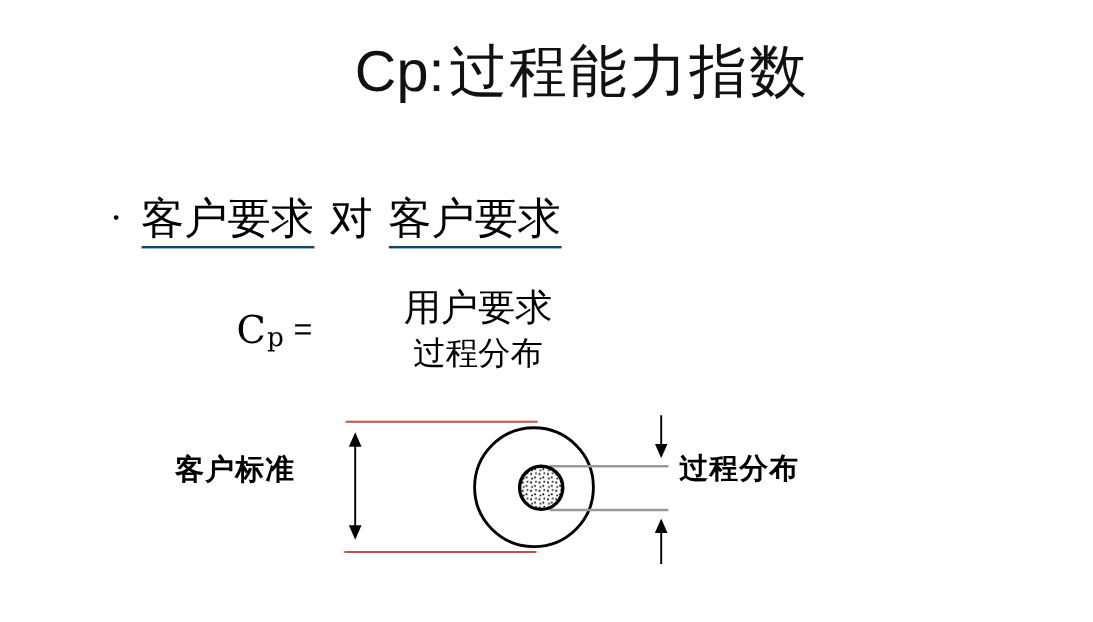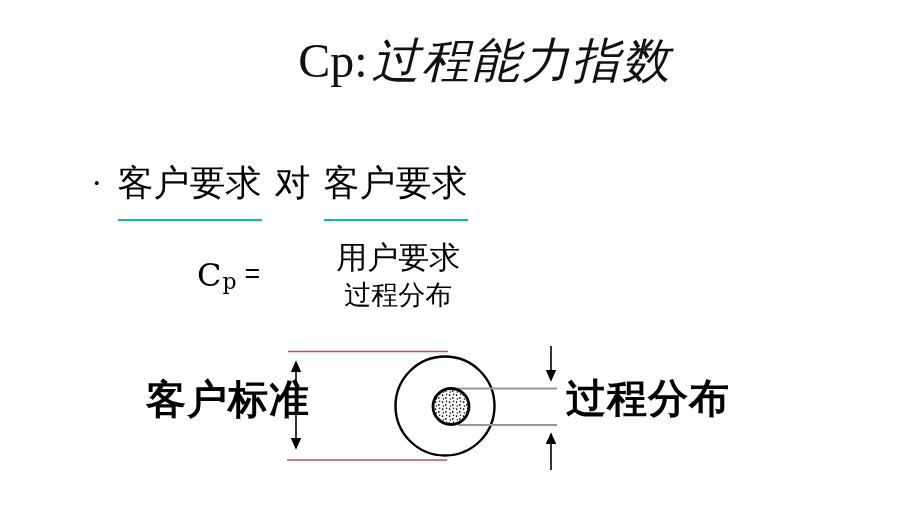--- a/index.html
+++ b/index.html
@@ -16,38 +16,38 @@
   
   .title {
     position:absolute;
     top:33px; left:485px;
     transform:translateX(-50%);
     white-space:nowrap;
     font-size:48px;
     line-height:1.15;
     color:#111;
   }
-  .title .latin { font-family:Liberation Serif, serif; }
-  .title .cjk   { font-family:"DejaVu Serif", serif; margin-left:4px; letter-spacing:2px;font-style:italic; }
+  .title .latin { font-family:Liberation Sans, sans-serif; }
+  .title .cjk   { font-family:"DejaVu Serif", serif; margin-left:4px; letter-spacing:2px; }
 
   
   .bullet-line {
     position:absolute;
     left:92px; top:160px;
     font-size:36px;
     line-height:1.25;
     white-space:nowrap;
   }
   .bullet-line .marker {
     display:inline-block;
     font-size:30px;
     vertical-align:2px;
     margin-right:16px;
   }
-  .u { border-bottom:2px solid #14b8a6; padding-bottom:16px; }
+  .u { border-bottom:2px solid #0c4a6e; padding-bottom:2px; }
   .conn { margin:0 13px; }
 
   
   .formula {
     position:absolute;
     left:197px; top:240px;
     display:flex;
     align-items:center;
   }
   .formula .sym { font-size:32px; line-height:1; }
@@ -56,21 +56,21 @@
   .fraction { width:256px; text-align:center; }
   .fraction .num { display:block; font-size:31px; line-height:1.1; padding-bottom:3px; }
   .fraction .bar { height:0; border-top:2px solid #000; }
   .fraction .den { display:block; font-size:27px; line-height:1.1; padding-top:3px; }
 
   
   .diagram-svg { position:absolute; left:0; top:330px; width:911px; height:160px; }
   .diagram-label {
     position:absolute;
     font-weight:bold;
-    font-size:40px;
+    font-size:24px;
     letter-spacing:1px;
     white-space:nowrap;
     line-height:1;
   }
   .label-left  { left:146px; top:379px; }
   .label-right { left:566px; top:378px; }
 </style>
 </head>
 <body>
 

